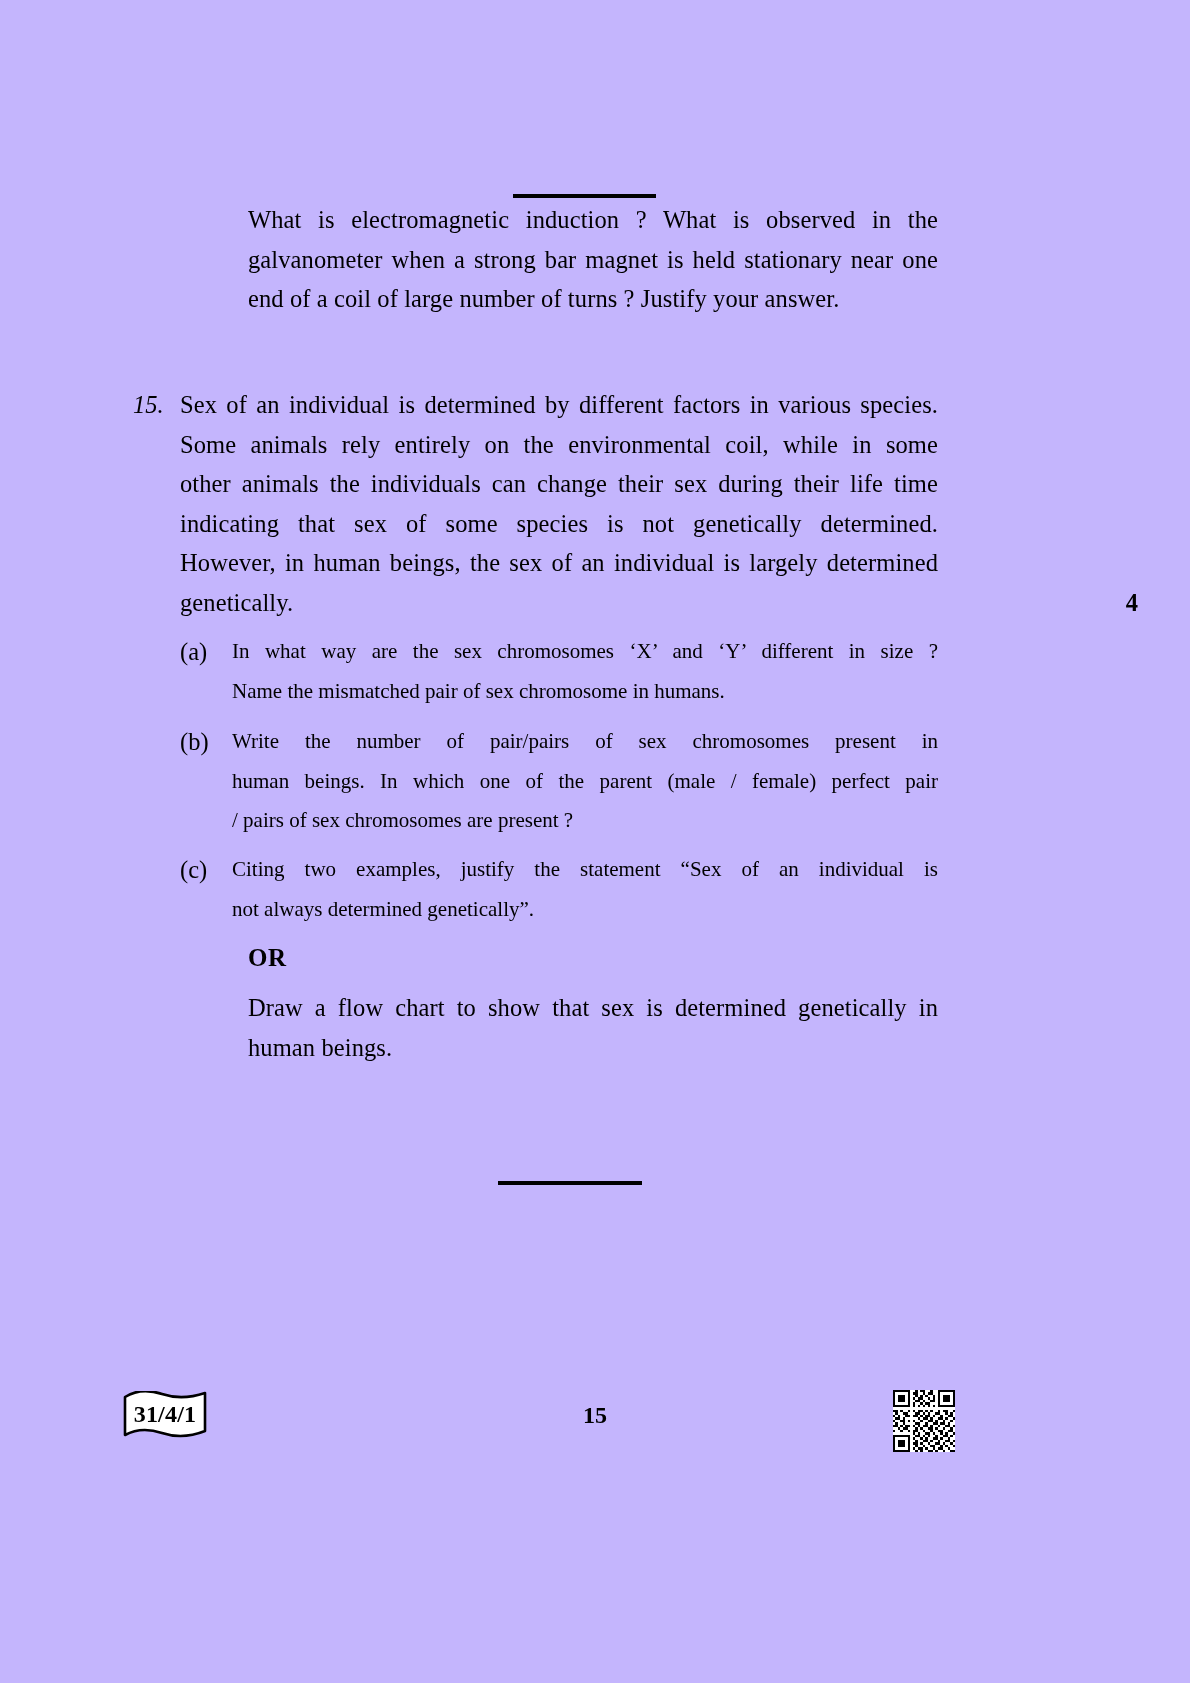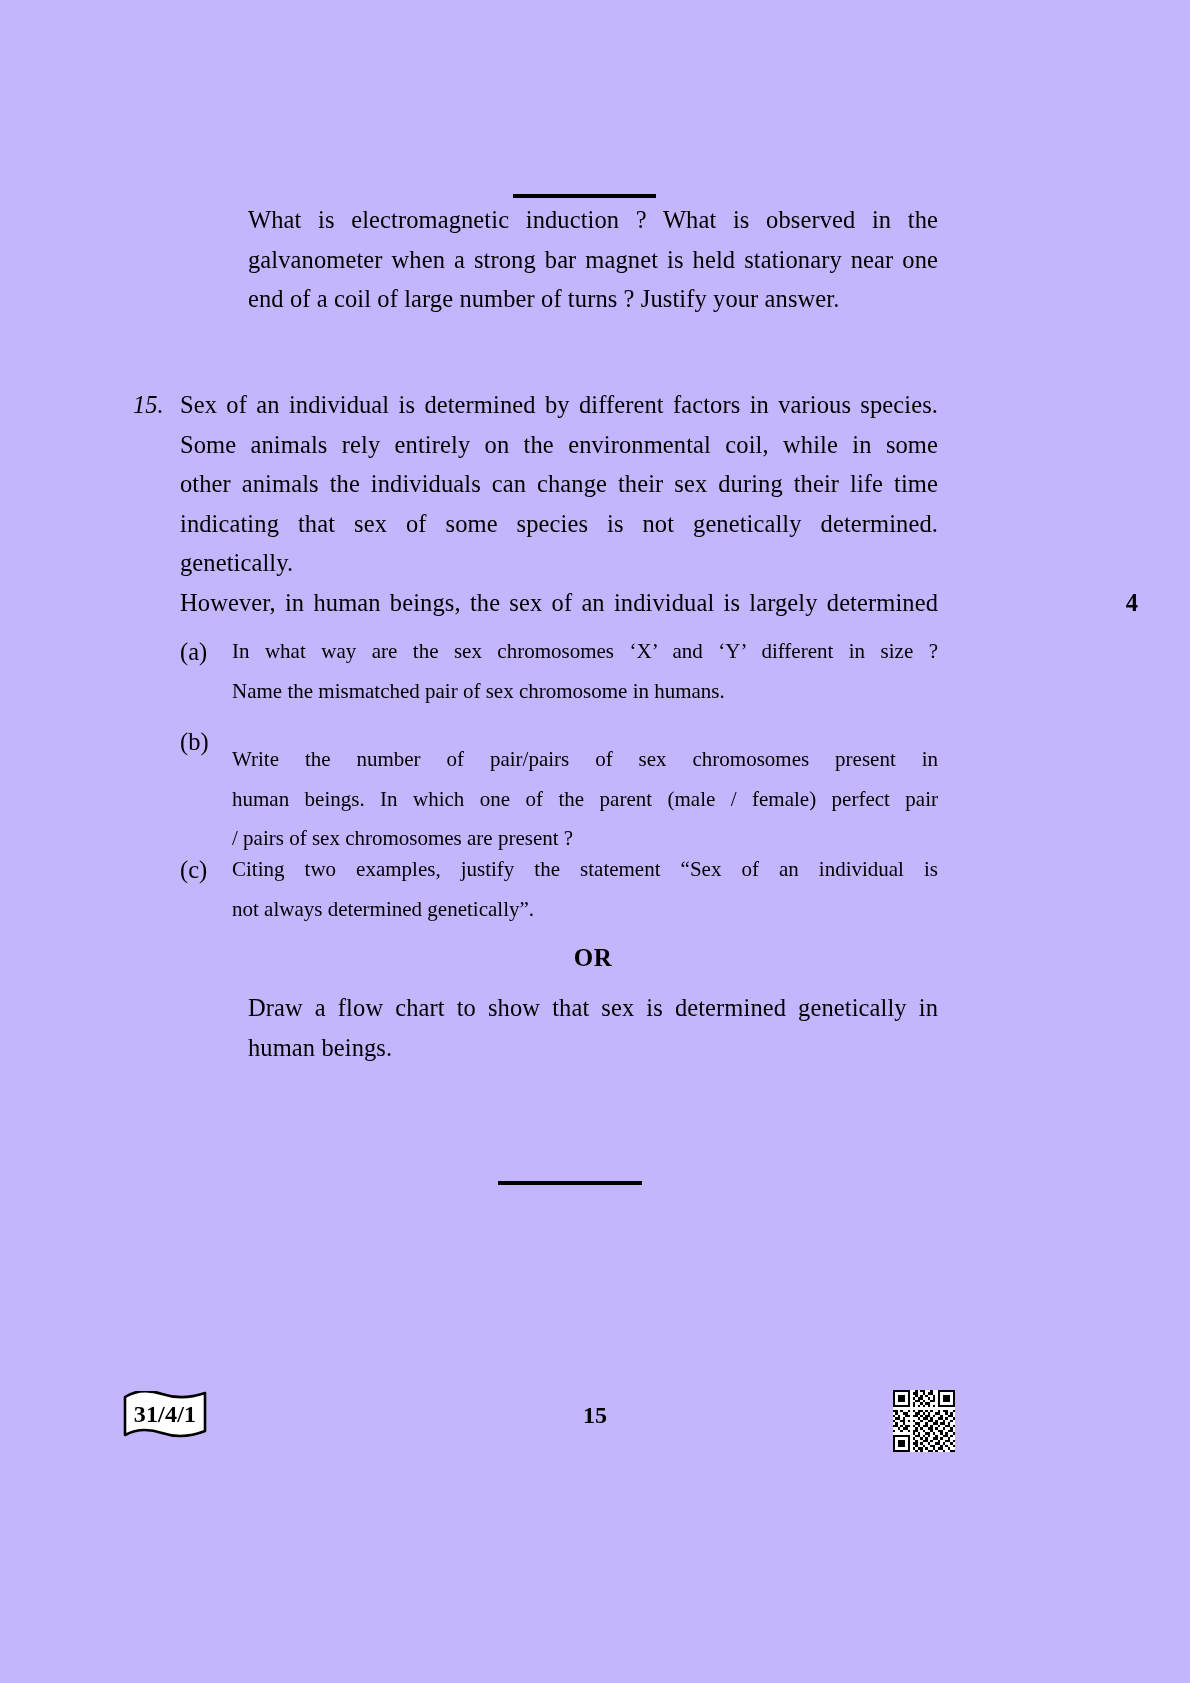--- a/index.html
+++ b/index.html
@@ -87,21 +87,21 @@
     font-size: 24.5px;
     line-height: 39.5px;
     font-weight: bold;
   }
 
   
   .or-divider {
     position: absolute;
     left: 248px;
     width: 690px;
-    text-align: center;
+    text-align: left;
     font-size: 25px;
     font-weight: bold;
     line-height: 39.5px;
     letter-spacing: .5px;
   }
 
   
   .footer-code {
     position: absolute;
     left: 122px;
@@ -154,34 +154,34 @@
     <span class="ln natural">end of a coil of large number of turns ? Justify your answer.</span>
   </div>
 
   <div class="qnum" style="left:133px; top:385px; width:60px;font-style:italic;">15.</div>
 
   <div class="body-text" style="left:180px; width:758px; top:385px;">
     <span class="ln">Sex of an individual is determined by different factors in various species.</span>
     <span class="ln">Some animals rely entirely on the environmental coil, while in some</span>
     <span class="ln">other animals the individuals can change their sex during their life time</span>
     <span class="ln">indicating that sex of some species is not genetically determined.</span>
+    <span class="ln">However, in human beings, the sex of an individual is largely determined</span>
     <span class="ln natural">genetically.</span>
-    <span class="ln">However, in human beings, the sex of an individual is largely determined</span>
   </div>
 
   <div class="marks" style="top:583px;">4</div>
 
   <div class="sublabel" style="top:632px;">(a)</div>
   <div class="subtext" style="top:632px;">
     <span class="ln">In what way are the sex chromosomes ‘X’ and ‘Y’ different in size ?</span>
     <span class="ln natural">Name the mismatched pair of sex chromosome in humans.</span>
   </div>
 
   <div class="sublabel" style="top:722px;">(b)</div>
-  <div class="subtext" style="top:722px;margin-top:18px;">
+  <div class="subtext" style="top:722px;">
     <span class="ln">Write the number of pair/pairs of sex chromosomes present in</span>
     <span class="ln">human beings. In which one of the parent (male / female) perfect pair</span>
     <span class="ln natural">/ pairs of sex chromosomes are present ?</span>
   </div>
 
   <div class="sublabel" style="top:850px;">(c)</div>
   <div class="subtext" style="top:850px;">
     <span class="ln">Citing two examples, justify the statement “Sex of an individual is</span>
     <span class="ln natural">not always determined genetically”.</span>
   </div>

